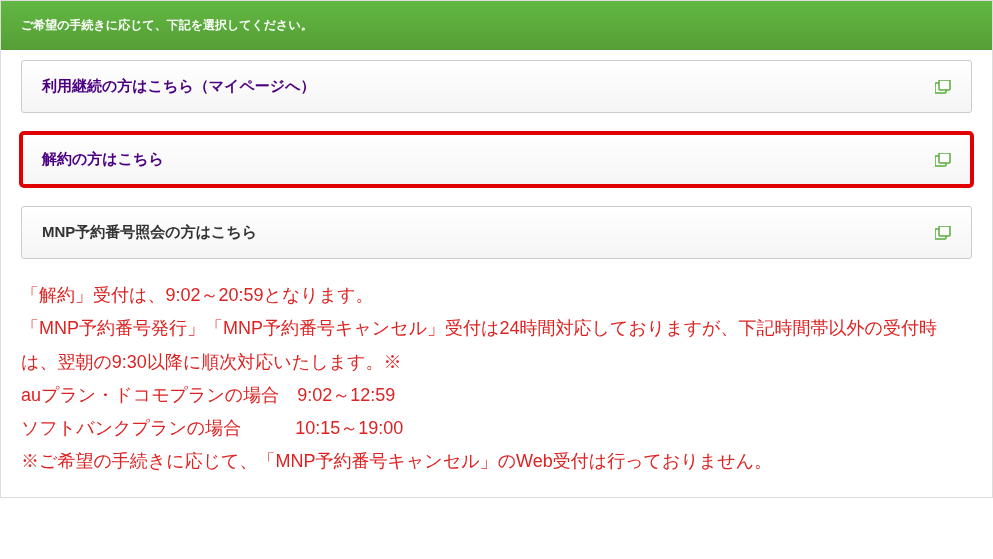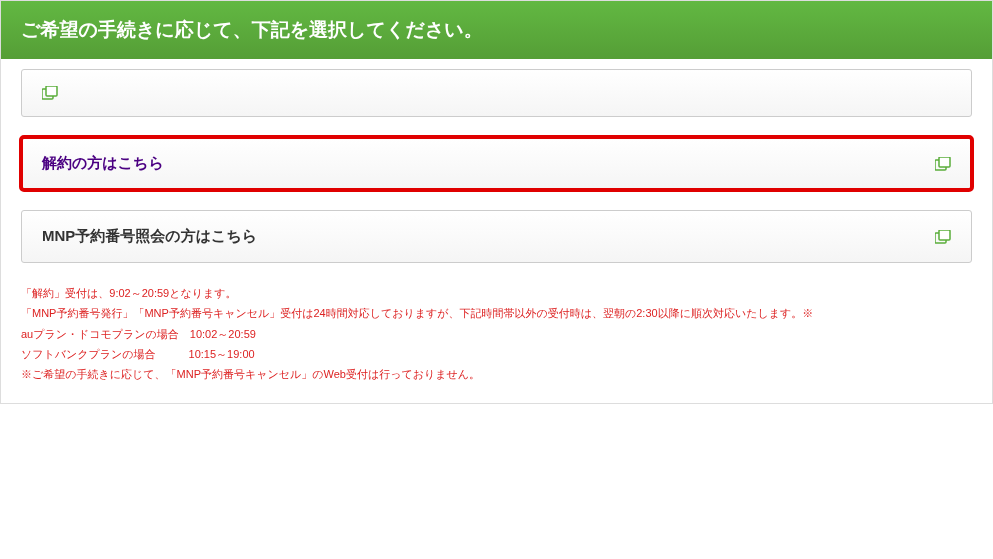--- a/index.html
+++ b/index.html
@@ -11,21 +11,21 @@
     }
     .container {
       border: 1px solid #ddd;
       background: #fff;
     }
     .header {
       background: #5aad3a;
       background: linear-gradient(to bottom, #62b842, #559e36);
       color: #fff;
       padding: 16px 20px;
-      font-size: 19px;
+      font-size: 12px;
       font-weight: bold;
     }
     .options {
       padding: 10px 20px 0;
     }
     .option-item {
       border: 1px solid #ccc;
       border-radius: 3px;
       margin-bottom: 20px;
       padding: 16px 20px;
@@ -57,35 +57,36 @@
     .icon {
       width: 16px;
       height: 14px;
       position: relative;
       flex: 0 0 auto;
     }
     .icon svg { display: block; }
     .notes {
       padding: 0 20px 18px;
       color: #d22;
-      font-size: 11px;
+      font-size: 18px;
       line-height: 1.85;
     }
   </style>
 </head>
 <body>
 
 <div class="container">
   <div class="header">
     <span>ご希望の手続きに応じて、下記を選択してください。</span>
   </div>
 
   <div class="options">
 
     <div class="option-item">
+      <span class="option-label">利用継続の方はこちら（マイページへ）</span>
       <span class="icon">
         <svg width="16" height="14" viewBox="0 0 16 14">
           <rect x="0" y="3" width="11" height="10" rx="1" fill="none" stroke="#5aad3a" stroke-width="1.5"></rect>
           <rect x="4" y="0" width="11" height="10" rx="1" fill="#ffffff" stroke="#5aad3a" stroke-width="1.5"></rect>
         </svg>
       </span>
     </div>
 
     <div class="option-item highlighted">
       <span class="option-label">解約の方はこちら</span>
@@ -105,18 +106,18 @@
           <rect x="0" y="3" width="11" height="10" rx="1" fill="none" stroke="#5aad3a" stroke-width="1.5"></rect>
           <rect x="4" y="0" width="11" height="10" rx="1" fill="#ffffff" stroke="#5aad3a" stroke-width="1.5"></rect>
         </svg>
       </span>
     </div>
 
   </div>
 
   <div class="notes">
     <div>「解約」受付は、9:02～20:59となります。</div>
-    <div>「MNP予約番号発行」「MNP予約番号キャンセル」受付は24時間対応しておりますが、下記時間帯以外の受付時は、翌朝の2:30以降に順次対応いたします。※</div>
-    <div>auプラン・ドコモプランの場合　10:02～20:59</div>
+    <div>「MNP予約番号発行」「MNP予約番号キャンセル」受付は24時間対応しておりますが、下記時間帯以外の受付時は、翌朝の9:30以降に順次対応いたします。※</div>
+    <div>auプラン・ドコモプランの場合　9:02～12:59</div>
     <div>ソフトバンクプランの場合　　　10:15～19:00</div>
     <div>※ご希望の手続きに応じて、「MNP予約番号キャンセル」のWeb受付は行っておりません。</div>
   </div>
 </div>
 
 </body></html>

